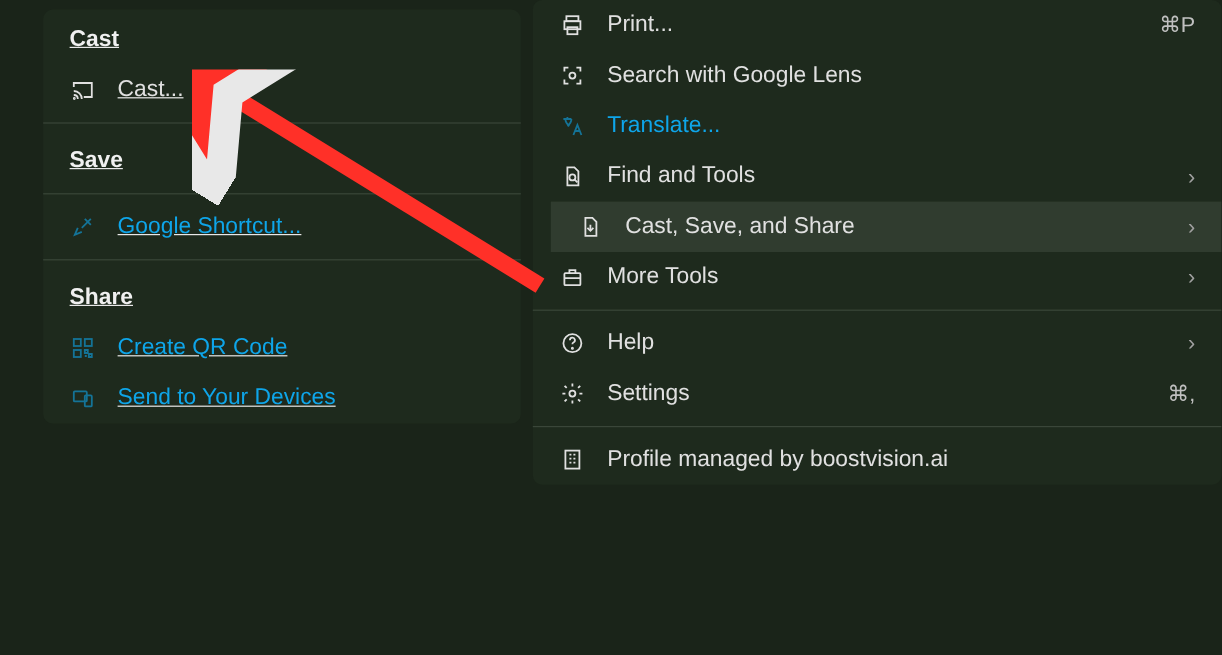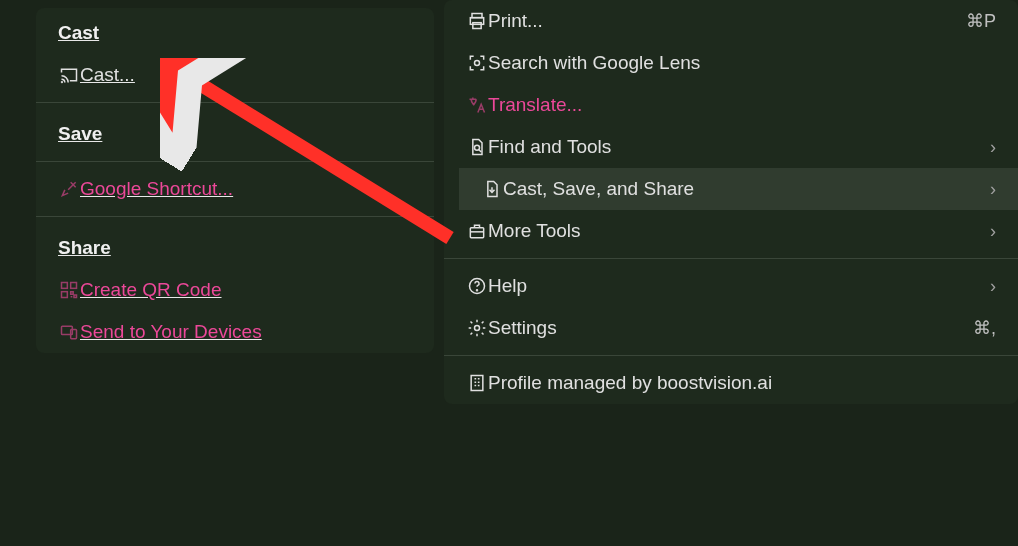--- a/index.html
+++ b/index.html
@@ -35,27 +35,28 @@
     font-size: 19px;
     color: #f0f0f0;
   }
   .menu-item {
     display: flex;
     align-items: center;
     padding: 10px 22px;
     font-size: 19px;
     color: #e0e0e0;
     cursor: pointer;
+    gap: 18px;
   }
   .menu-item.highlighted {
     background: #303c2f;
     margin-left: 15px;
   }
   .menu-item.disabled {
-    color: #ec4899;
+    color: #0ea5e9;
     cursor: default;
   }
   .menu-item .icon {
     width: 22px;
     height: 22px;
     display: flex;
     align-items: center;
     justify-content: center;
     flex-shrink: 0;
   }

